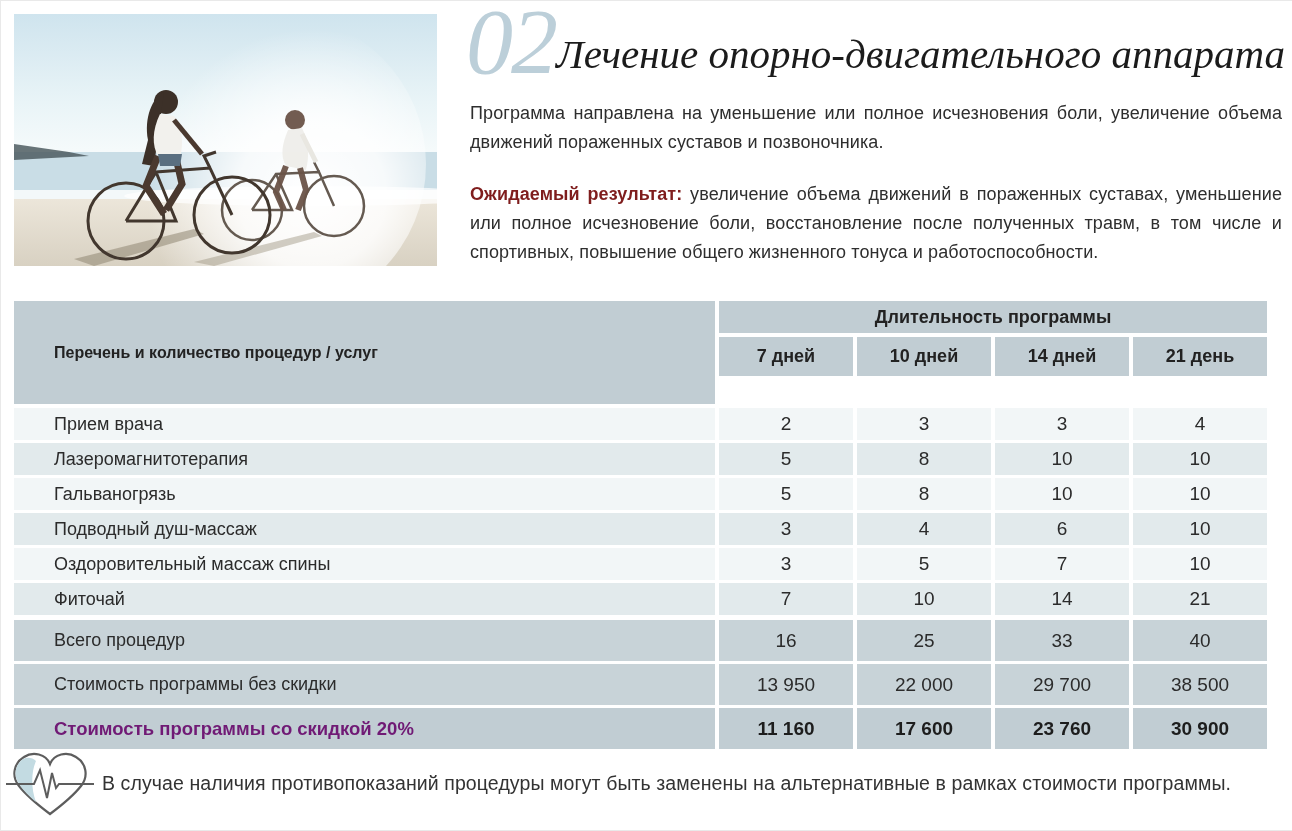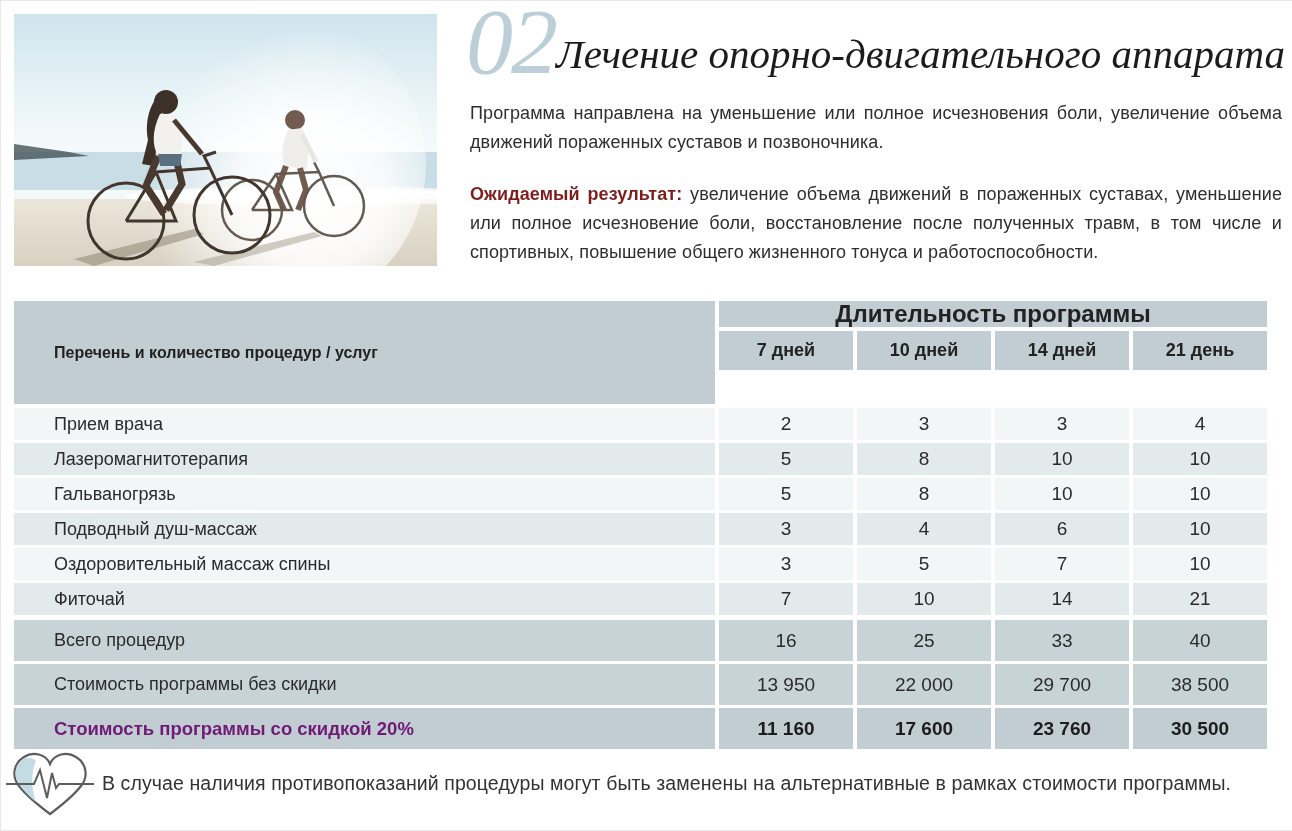--- a/index.html
+++ b/index.html
@@ -45,22 +45,22 @@
   
   .ptable{position:absolute;left:14px;top:301px;width:1253px;}
   .thead{display:flex;gap:4px;margin-bottom:4px;}
   .th-left{
     width:701px;height:103px;background:var(--header-bg);
     display:flex;align-items:center;box-sizing:border-box;padding-left:40px;
     font-weight:bold;font-size:16px;color:#222;
   }
   .th-right{width:548px;display:flex;flex-direction:column;gap:4px;}
   .th-duration{
-    height:26px;background:var(--header-bg);display:flex;align-items:center;justify-content:center;
-    font-weight:bold;font-size:24px;color:#222;
+    height:32px;background:var(--header-bg);display:flex;align-items:center;justify-content:center;
+    font-weight:bold;font-size:18px;color:#222;
   }
   .th-days{display:flex;gap:4px;}
   .th-day{
     width:134px;height:39px;background:var(--header-bg);
     display:flex;align-items:center;justify-content:center;
     font-weight:bold;font-size:18px;color:#222;
   }
   .trow{display:flex;gap:4px;margin-bottom:3px;}
   .trow .c-label{
     width:701px;box-sizing:border-box;padding-left:40px;
@@ -223,21 +223,21 @@
       <div class="c-num">13 950</div>
       <div class="c-num">22 000</div>
       <div class="c-num">29 700</div>
       <div class="c-num">38 500</div>
     </div>
     <div class="trow h41 bg-total bold">
       <div class="c-label">Стоимость программы со скидкой 20%</div>
       <div class="c-num">11 160</div>
       <div class="c-num">17 600</div>
       <div class="c-num">23 760</div>
-      <div class="c-num">30 500</div>
+      <div class="c-num">30 900</div>
     </div>
   </div>
 
   <div class="note">
     <svg class="note-icon" viewBox="0 0 92 82" xmlns="http://www.w3.org/2000/svg">
       <path d="M20,15 C10,21 7,34 15,44 C22,53 34,63 46,72 C58,63 70,53 77,44 C85,34 82,21 72,15 C63,9 50,12 46,22 C42,12 29,9 20,15 Z" fill="#ffffff" stroke="#5d5d5d" stroke-width="2.2"></path>
       <path d="M19,17 C11,23 9,33 15,42 C19,48 26,55 32,60 C27,47 27,30 32,19 C28,15 23,15 19,17 Z" fill="#c3dbe2" stroke="none"></path>
       <polyline points="2,42 30,42 36,28 43,56 48,31 52,46 55,42 90,42" fill="none" stroke="#5d5d5d" stroke-width="2"></polyline>
     </svg>
     <div class="note-text">В случае наличия противопоказаний процедуры могут быть заменены на альтернативные в рамках стоимости программы.</div>

